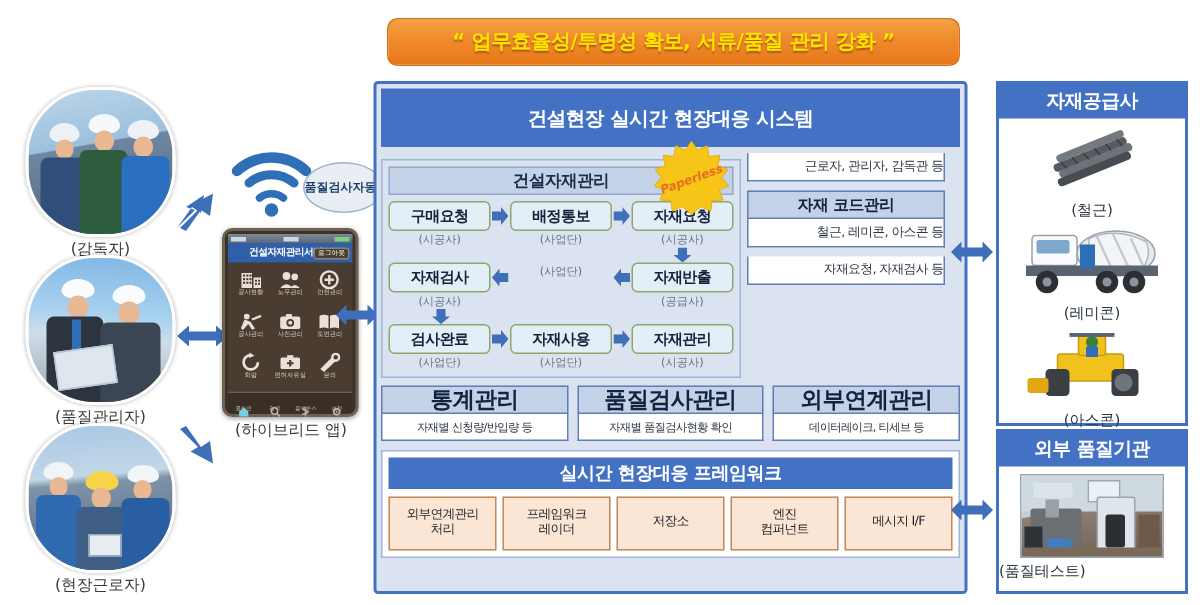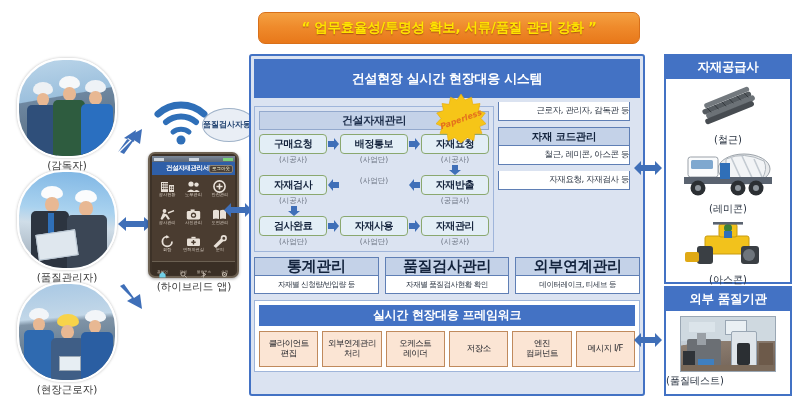--- a/index.html
+++ b/index.html
@@ -606,29 +606,25 @@
         </div>
     </div>
   </div>
 
   <div id="fw">
     <div id="fw-hd">
       <span>실시간 현장대응 프레임워크</span>
     </div>
     <div id="fw-row">
       <div class="fwbox">
-        <em>클라이언트</em>
-        <em>편집</em>
-      </div>
-      <div class="fwbox">
         <em>외부연계관리</em>
         <em>처리</em>
       </div>
       <div class="fwbox">
-        <em>오케스트</em>
+        <em>프레임워크</em>
         <em>레이더</em>
       </div>
       <div class="fwbox">
         <em>저장소</em>
         <em></em>
       </div>
       <div class="fwbox">
         <em>엔진</em>
         <em>컴퍼넌트</em>
       </div>

